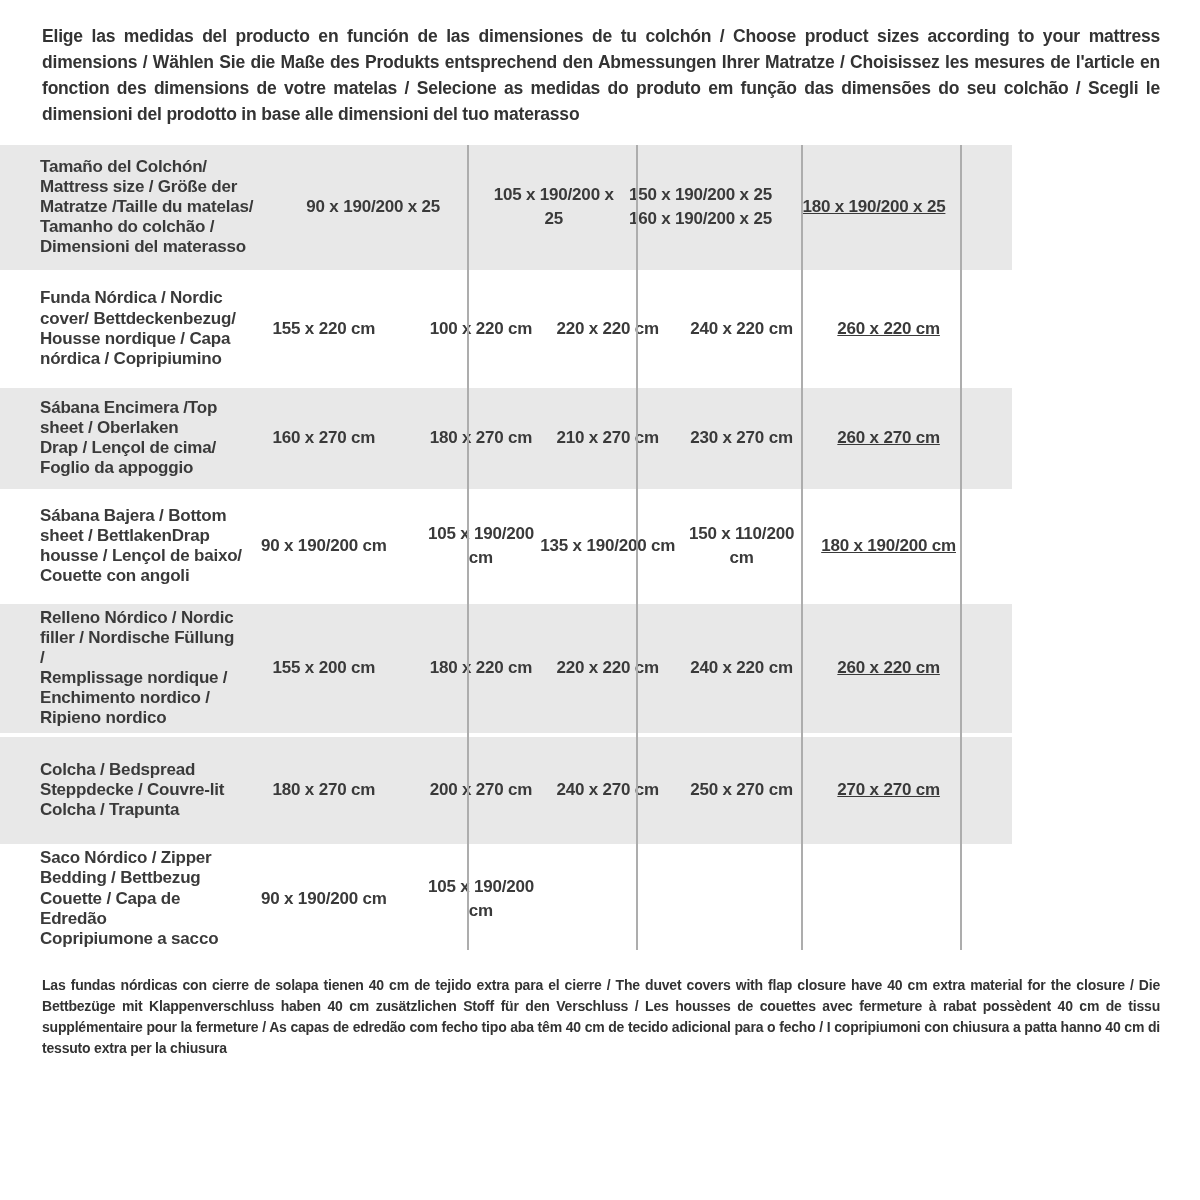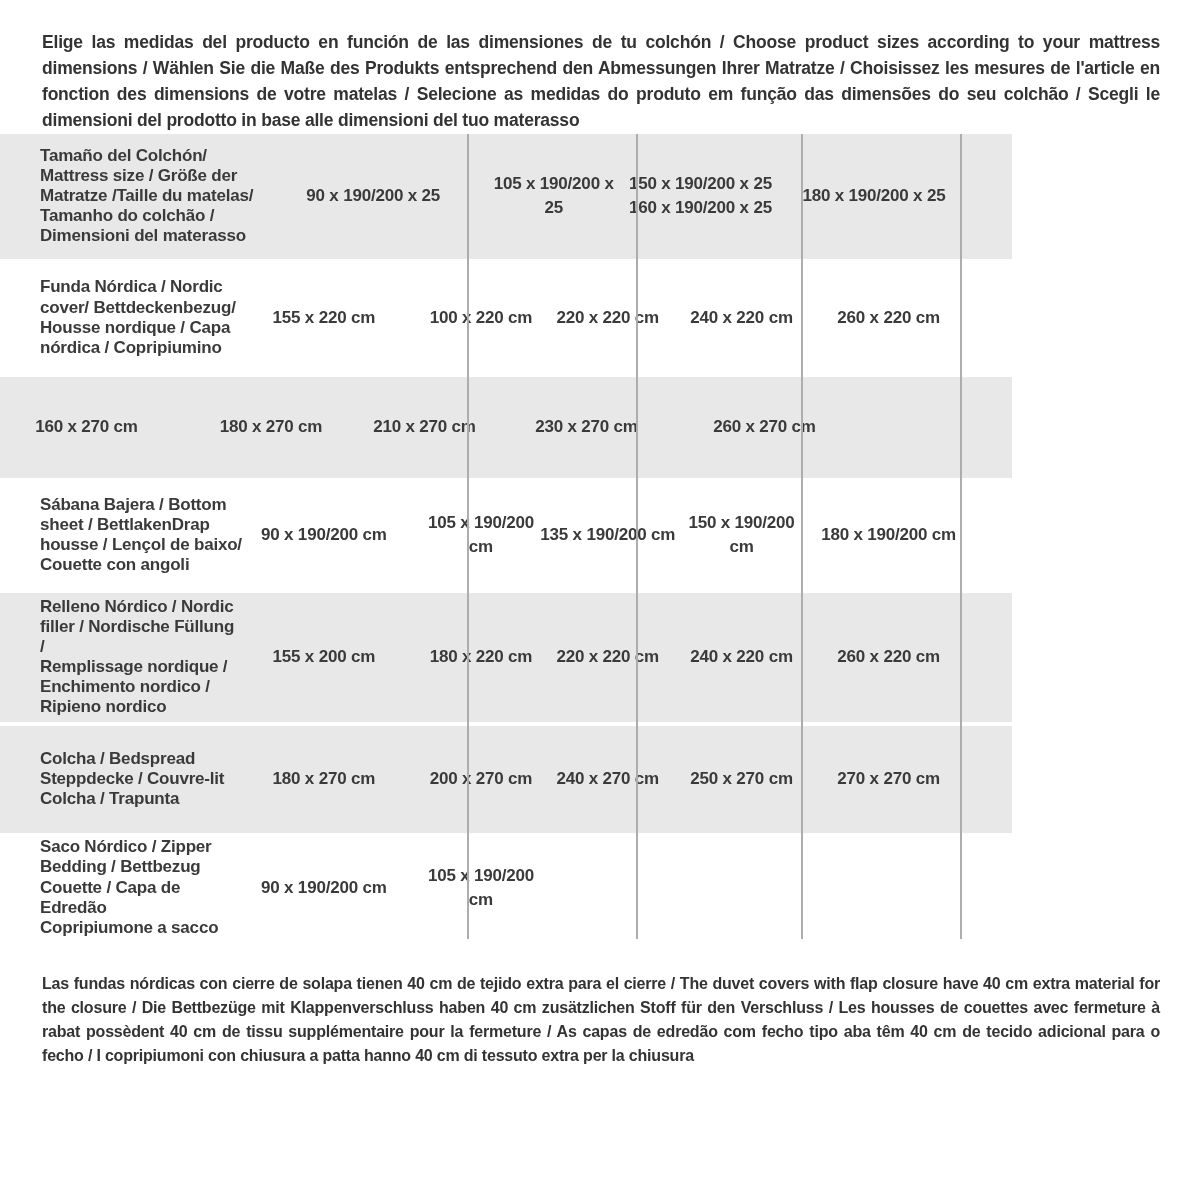--- a/index.html
+++ b/index.html
@@ -10,30 +10,31 @@
   }
   html,body{margin:0;padding:0;}
   body{
     width:1200px;height:1200px;
     background:var(--bg);
     font-family:"Liberation Sans", sans-serif;
     color:var(--text);
     overflow:hidden;
   }
   .intro{
-    padding:30px 40px 0 42px;
+    padding:24px 40px 0 42px;
     font-size:17.5px;
     font-weight:bold;
     line-height:1.48;
     text-align:justify;
     letter-spacing:-0.2px;
     color:#333333;
   }
   .size-table{
     position:relative;
+    margin-top:17px;
     width:1012px;
   }
   .row{
     display:flex;
     align-items:center;
     margin-bottom:4px;
     background:transparent;
   }
   .row.gray{background:var(--row-gray);}
   .rows > .row:nth-child(1){height:125px;}
@@ -60,35 +61,35 @@
   }
   .cell.val{
     box-sizing:border-box;
     text-align:center;
     line-height:1.4;
   }
   .c1{width:173px;}
   .c2{width:169px;padding-left:27px;}
   .c3{width:165px;}
   .c4{width:159px;}
-  .c5{width:239px;padding-right:42px;}
+  .c5{width:239px;padding-right:42px;text-decoration:underline;}
   .divider{
     position:absolute;
     top:0;bottom:0;
     width:2px;
     background:var(--divider);
   }
   .d1{left:467px;}
   .d2{left:636px;}
   .d3{left:801px;}
   .d4{left:960px;}
   .footnote{
-    margin-top:33px;
+    margin-top:25px;
     padding:0 40px 0 42px;
-    font-size:16px;
+    font-size:14px;
     font-weight:bold;
     line-height:1.5;
     text-align:justify;
     letter-spacing:-0.2px;
     color:#333333;
   }
 </style>
 </head>
 <body>
 
@@ -116,36 +117,40 @@
 Housse nordique  / Capa
 nórdica / Copripiumino</div>
       <div class="cell val c1">155 x 220 cm</div>
       <div class="cell val c2">100 x 220 cm</div>
       <div class="cell val c3">220 x 220 cm</div>
       <div class="cell val c4">240 x 220 cm</div>
       <div class="cell val c5">260 x 220 cm</div>
     </div>
 
     <div class="row gray">
+      <div class="cell label">Sábana Encimera /Top
+sheet / Oberlaken
+Drap / Lençol de cima/
+Foglio da appoggio</div>
       <div class="cell val c1">160 x 270 cm</div>
       <div class="cell val c2">180 x 270 cm</div>
       <div class="cell val c3">210 x 270 cm</div>
       <div class="cell val c4">230 x 270 cm</div>
       <div class="cell val c5">260 x 270 cm</div>
     </div>
 
     <div class="row">
       <div class="cell label">Sábana Bajera / Bottom
 sheet / BettlakenDrap
 housse / Lençol de baixo/
 Couette con angoli</div>
       <div class="cell val c1">90 x 190/200 cm</div>
       <div class="cell val c2">105 x 190/200 cm</div>
       <div class="cell val c3">135 x 190/200 cm</div>
-      <div class="cell val c4">150 x 190/200 cm</div>
+      <div class="cell val c4">150 x 110/200 cm</div>
       <div class="cell val c5">180 x 190/200 cm</div>
     </div>
 
     <div class="row gray">
       <div class="cell label">Relleno Nórdico / Nordic
 filler / Nordische Füllung /
 Remplissage nordique /
 Enchimento nordico /
 Ripieno nordico</div>
       <div class="cell val c1">155 x 200 cm</div>

